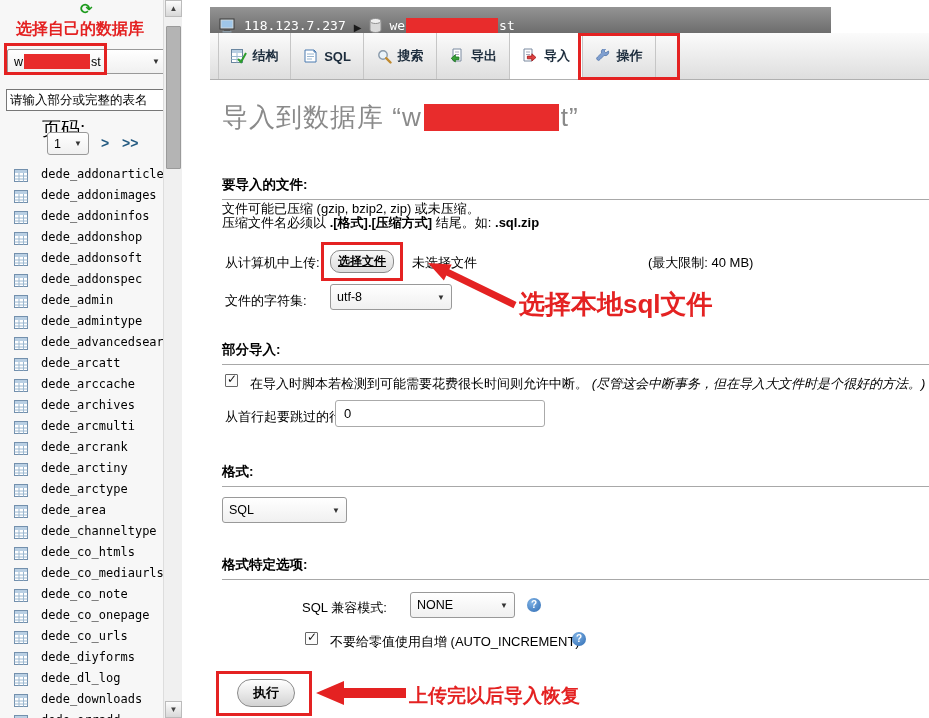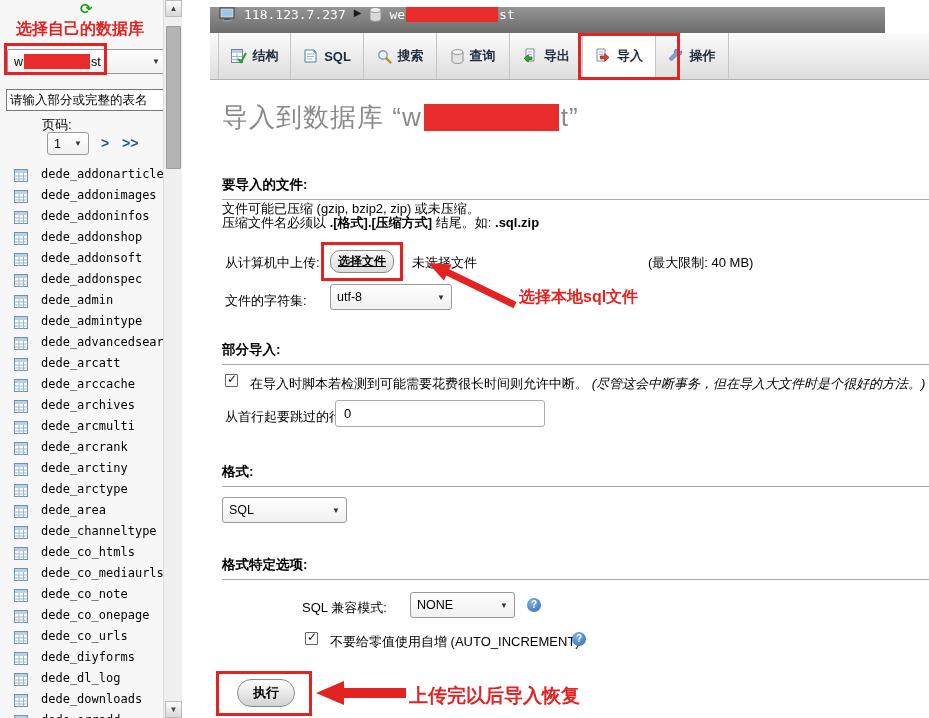--- a/index.html
+++ b/index.html
@@ -13,39 +13,39 @@
   #note-select-db { position:absolute; left:16px; top:19px; font-size:16px; white-space:nowrap; }
   .selectbox { background:linear-gradient(#ffffff,#f0f0f0); border:1px solid #999; border-radius:3px;
      display:flex; align-items:center; font-size:12.5px; padding:0 6px; position:absolute; }
   .selectbox .caret { margin-left:auto; font-size:8px; color:#333; }
   #db-select { left:7px; top:49px; width:160px; height:25px; border-radius:2px; }
   #db-select .redact { display:inline-block; width:66px; height:15px; background:#e82c2c; margin:0 1px; }
   .red-frame { position:absolute; border:3px solid #e42222; background:transparent; z-index:60; }
   #frame-db-select { left:4px; top:43px; width:103px; height:32px; }
   #filter-input { position:absolute; left:6px; top:89px; width:166px; height:22px; border:1px solid #777;
      font-size:12.5px; padding:0 3px; background:#fff; font-family:inherit; }
-  #page-label { position:absolute; left:42px; top:116px; font-size:13px; }
+  #page-label { position:absolute; left:42px; top:116px; font-size:19px; }
   #page-select { left:47px; top:132px; width:42px; height:23px; }
   .pg-link { position:absolute; top:135px; color:#235a81; font-size:14px; text-decoration:none; font-weight:bold; }
   #pg-next { left:101px; } #pg-last { left:122px; }
   #table-list { position:absolute; left:0; top:160px; width:163px; }
   .t-row { display:flex; align-items:flex-end; height:21px; padding-left:14px; cursor:pointer; }
   .t-row .t-icon { width:14px; height:13px; margin-right:13px; flex:0 0 auto; }
   .t-row .t-name { font-family:"DejaVu Sans Mono","Liberation Mono",monospace; font-size:12px; white-space:nowrap; }
 
   
   #side-scroll { position:absolute; left:163px; top:0; width:19px; height:718px; background:#f0f0f0; border-left:1px solid #ddd; }
   .sb-btn { position:absolute; left:1px; width:17px; height:17px; background:linear-gradient(#fdfdfd,#d8d8d8);
     border:1px solid #bbb; font-size:8px; color:#444; text-align:center; line-height:16px; }
   #sb-up { top:0; } #sb-down { bottom:0; }
   #sb-thumb { position:absolute; left:2px; top:26px; width:15px; height:143px; background:#b4b4b4; border:1px solid #9a9a9a; border-radius:1px; }
 
   
-  #crumbbar { position:absolute; left:210px; top:7px; width:675px; height:26px;
-     background:linear-gradient(#949494,#6d6d6d); display:flex; align-items:flex-start; padding-left:9px; color:#fff; }
+  #crumbbar { position:absolute; left:210px; top:7px; width:621px; height:26px;
+     background:linear-gradient(#949494,#6d6d6d); display:flex; align-items:flex-end; padding-left:9px; color:#fff; }
   #crumbbar .sep { color:#1a1a1a; font-size:10px; margin:0 8px; }
   .crumb-txt { font-family:"DejaVu Sans Mono","Liberation Mono",monospace; font-size:13px; }
   #crumb-db { display:flex; align-items:center; }
   #crumb-db .redact { display:inline-block; width:92px; height:15px; background:#e82c2c; margin:0 1px; }
   .mini-icon { display:inline-block; line-height:0; }
 
   
   #tabbar { position:absolute; left:210px; top:33px; width:719px; height:47px;
     background:linear-gradient(#fbfbfb,#dedede); border-bottom:1px solid #b0b0b0; display:flex; padding-left:8px; }
   .tab { width:73px; height:100%; display:flex; align-items:center; justify-content:center; gap:6px;
@@ -79,21 +79,21 @@
   #skip-input { position:absolute; left:335px; top:400px; width:210px; height:27px; border:1px solid #aaa;
      border-radius:3px; font-size:13px; padding:0 8px; font-family:inherit; background:#fff; }
 
   .help { position:absolute; width:14px; height:14px; border-radius:50%; background:radial-gradient(circle at 35% 30%, #7fb2e5, #2f6cb3);
      color:#fff; font-size:10px; font-weight:bold; text-align:center; line-height:14px; }
 
   #go-btn { position:absolute; left:237px; top:679px; width:58px; height:28px; border-radius:14px;
      background:linear-gradient(#ffffff,#d2d2d2); border:1px solid #8a8a8a; font-size:13px; font-weight:bold; font-family:inherit; }
   #frame-go { left:216px; top:671px; width:96px; height:45px; }
 
-  #note-file { position:absolute; left:519px; top:287px; font-size:16px; }
+  #note-file { position:absolute; left:519px; top:287px; font-size:26px; }
   #note-go   { position:absolute; left:409px; top:683px; font-size:19px; }
 
   #arrow-layer { position:absolute; left:0; top:0; width:929px; height:718px; pointer-events:none; z-index:55; }
   .clip-row { overflow:hidden; width:707px; }
 </style>
 </head>
 <body>
 
 <div id="sidebar">
   <span id="refresh">⟳</span>
@@ -551,27 +551,20 @@
     <span>SQL</span>
   </div>
   <div class="tab">
     <span class="mini-icon"><svg width="15" height="15" viewBox="0 0 15 15">
           <circle cx="6" cy="6" r="4.2" fill="#eaf3fa" stroke="#8899aa" stroke-width="1.4"></circle>
           <line x1="9.2" y1="9.2" x2="13.5" y2="13.5" stroke="#c08a30" stroke-width="2.4" stroke-linecap="round"></line>
         </svg></span>
     <span>搜索</span>
   </div>
   <div class="tab">
-    <span class="mini-icon"><svg width="13" height="15" viewBox="0 0 13 15">
-          <path d="M1 3 v9 a5.5 2.5 0 0 0 11 0 v-9" fill="#e3e3e3" stroke="#909090"></path>
-          <ellipse cx="6.5" cy="3" rx="5.5" ry="2.5" fill="#f4f4f4" stroke="#909090"></ellipse>
-        </svg></span>
-    <span>查询</span>
-  </div>
-  <div class="tab">
     <span class="mini-icon"><svg width="16" height="16" viewBox="0 0 16 16">
           <path d="M4 1 h8 v12 h-8 z" fill="#fff" stroke="#7a8aa0"></path>
           <line x1="6" y1="4" x2="10" y2="4" stroke="#aab"></line>
           <line x1="6" y1="6.5" x2="10" y2="6.5" stroke="#aab"></line>
           <path d="M9 10 h-4 v-2.5 l-4.5 4 l4.5 4 v-2.5 h4 z" fill="#3aa03a" stroke="#1e7a1e" transform="scale(0.9) translate(2,0)"></path>
         </svg></span>
     <span>导出</span>
   </div>
   <div class="tab active">
     <span class="mini-icon"><svg width="16" height="16" viewBox="0 0 16 16">

